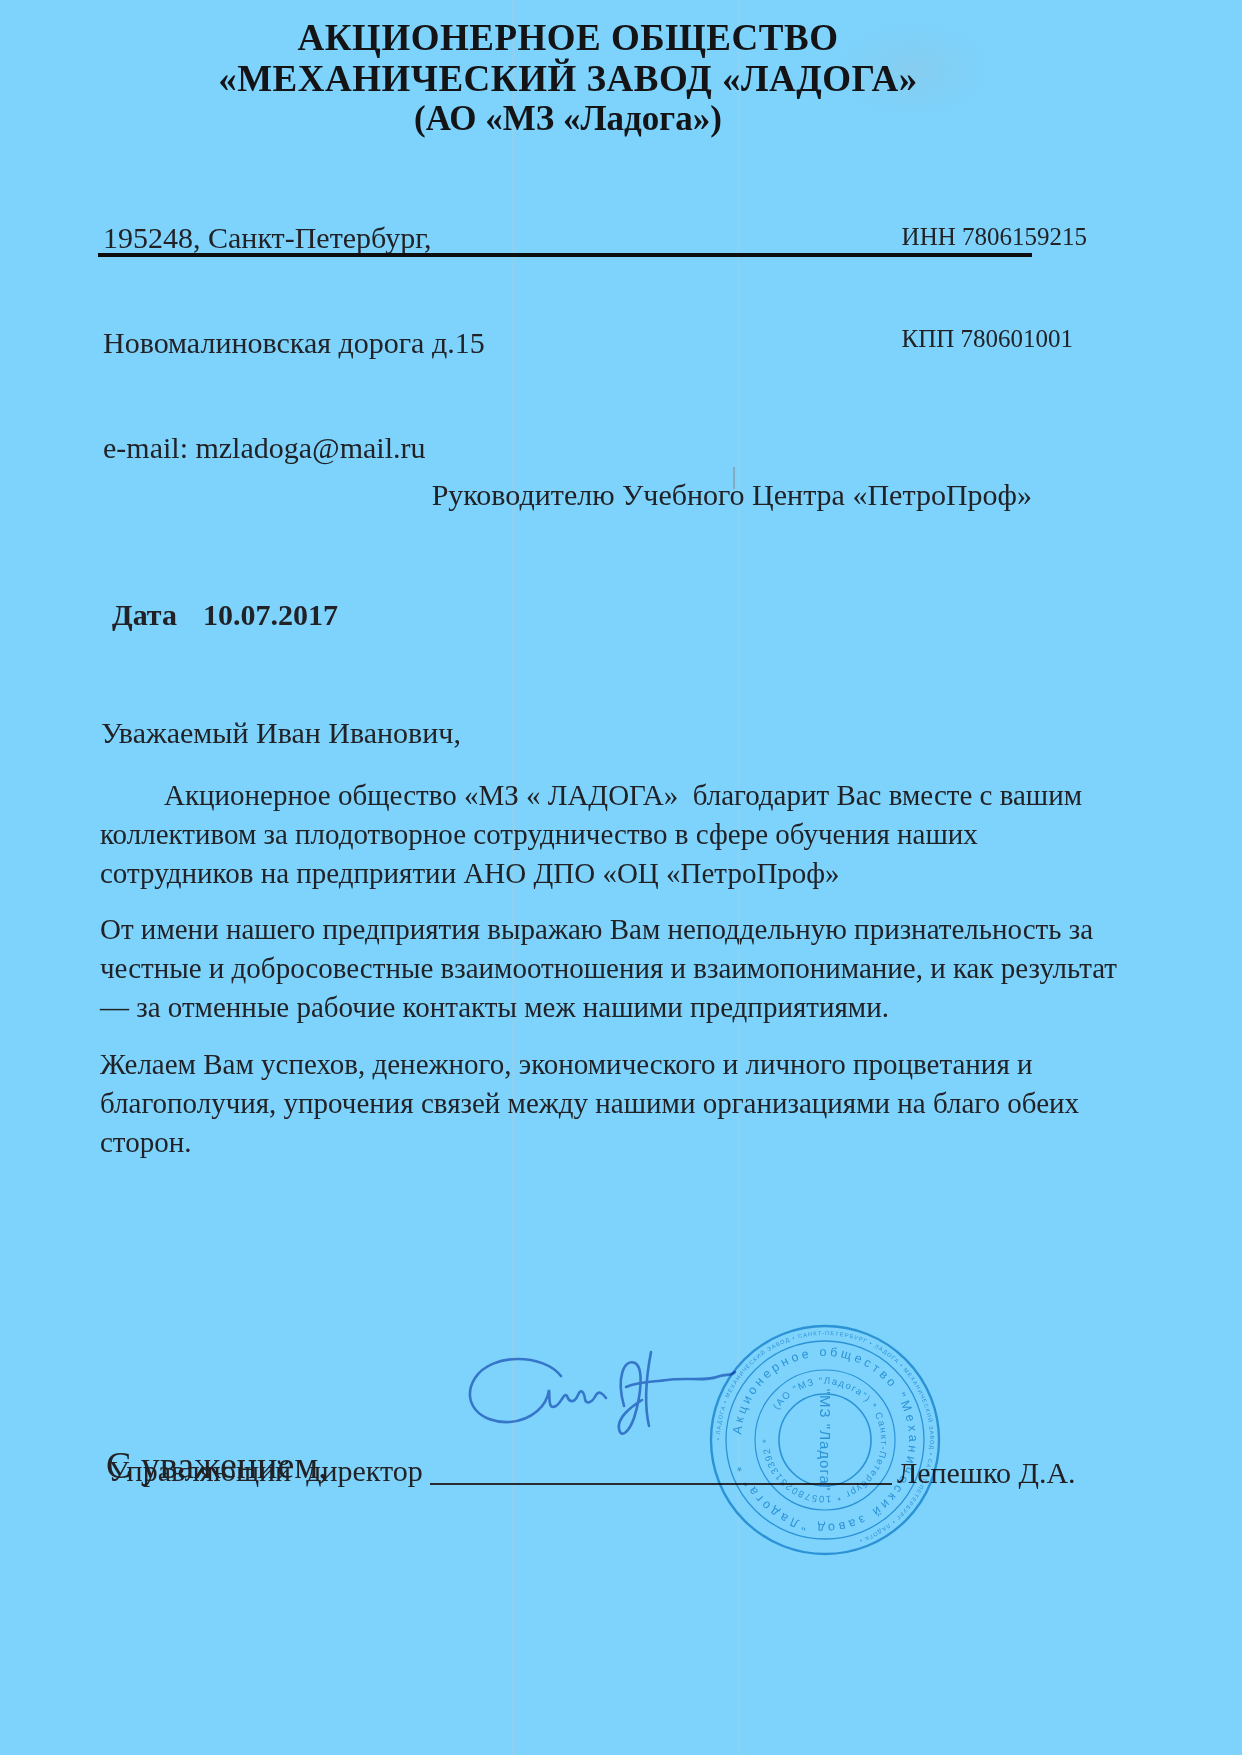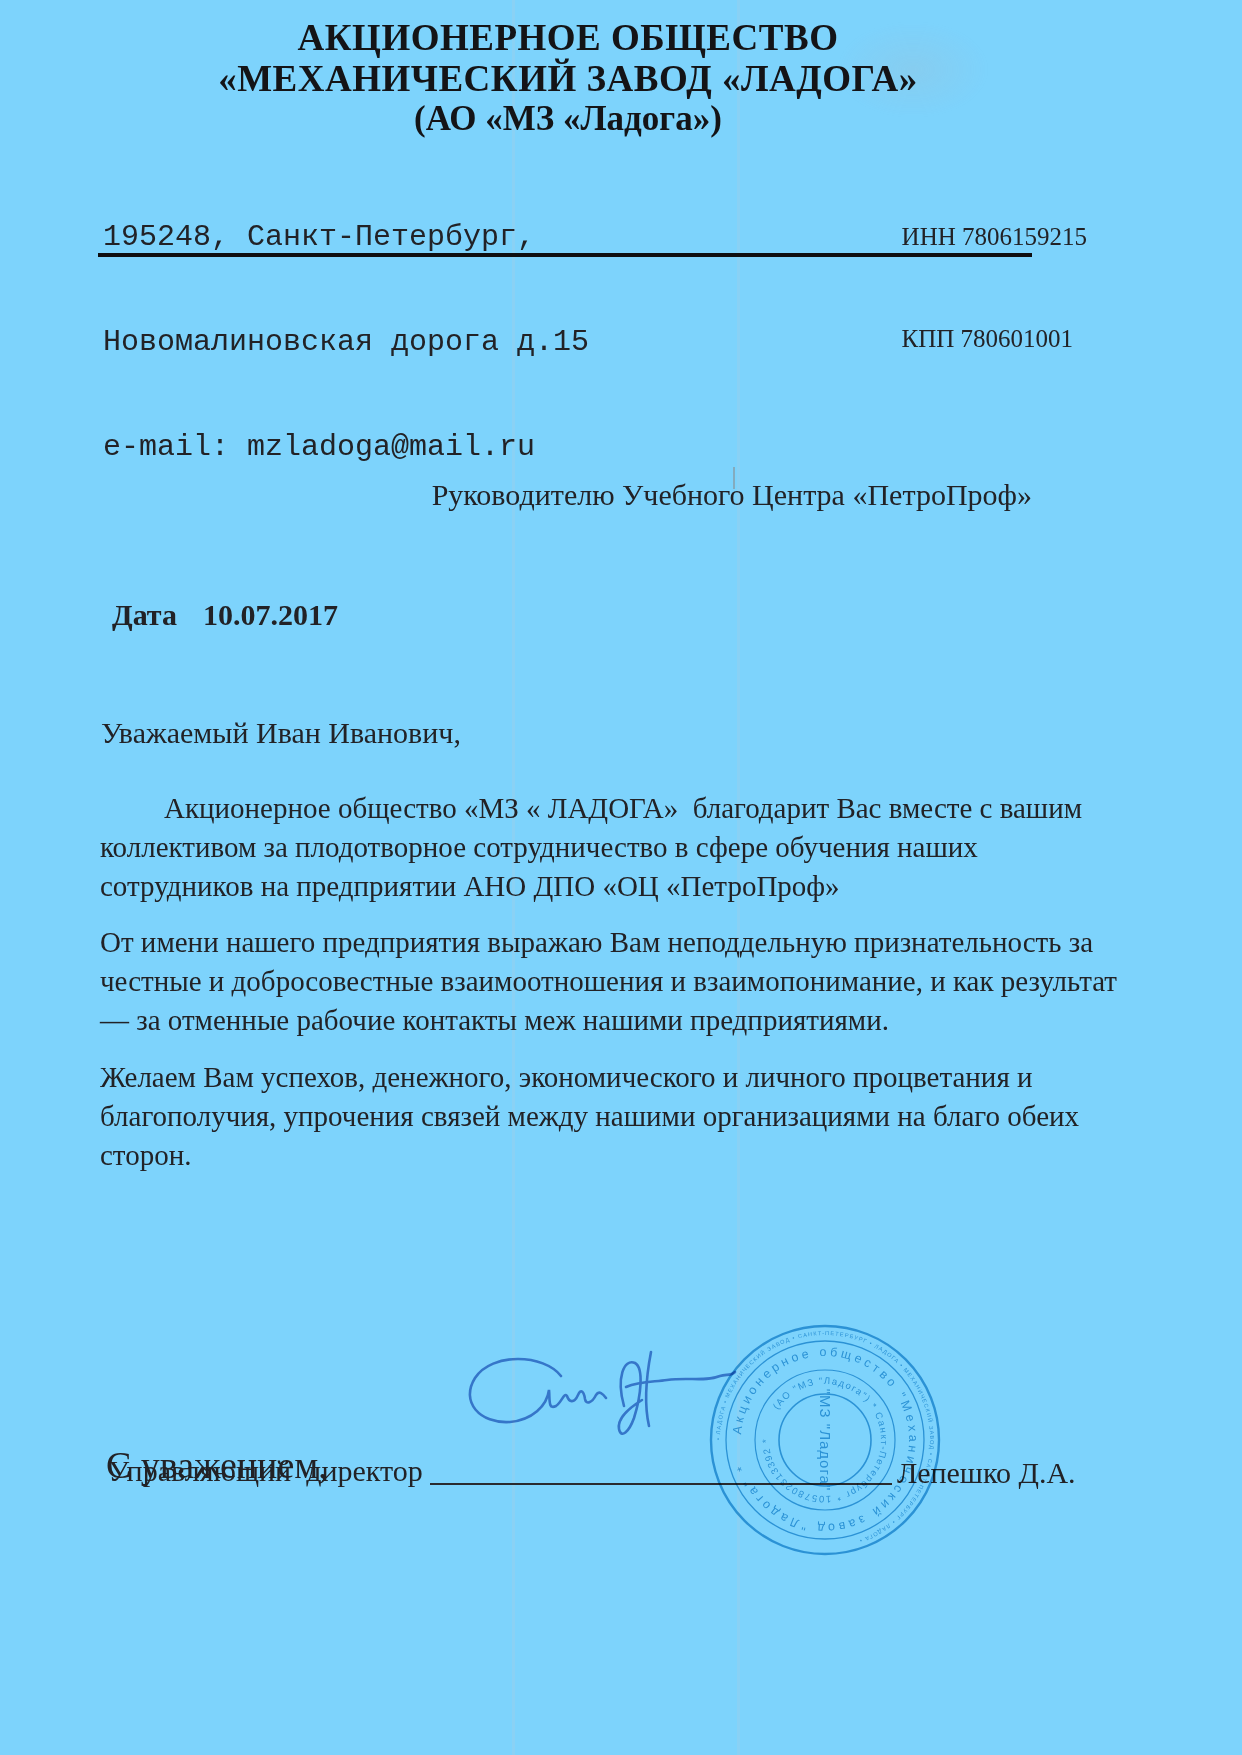--- a/index.html
+++ b/index.html
@@ -20,33 +20,33 @@
     background:radial-gradient(closest-side,rgba(180,180,188,.18),rgba(180,180,188,0));
     filter:blur(2px);pointer-events:none;}
   .tick-artifact{position:absolute;left:733px;top:467px;width:2px;height:22px;background:#8a8a8a;opacity:.55;}
 
   .org-header{position:absolute;left:40px;top:0;width:1056px;text-align:center;font-weight:bold;color:#141417;}
   .org-line{white-space:pre;}
   .org-line.l1{position:absolute;top:16px;left:0;width:100%;font-size:37px;letter-spacing:.5px;}
   .org-line.l2{position:absolute;top:57px;left:0;width:100%;font-size:37px;letter-spacing:.5px;}
   .org-line.l3{position:absolute;top:99px;left:0;width:100%;font-size:35px;}
 
-  .contact-left{position:absolute;left:103px;top:150px;font-size:30px;line-height:35px;white-space:pre;font-family:Liberation Mono, monospace;}
+  .contact-left{position:absolute;left:103px;top:150px;font-size:30px;line-height:35px;white-space:pre;}
   .contact-right{position:absolute;right:155px;top:152px;font-size:25px;line-height:34px;text-align:left;white-space:pre;}
 
   .rule{position:absolute;left:98px;top:253px;width:934px;height:4px;background:#0e0e10;}
 
   .addressee{position:absolute;right:210px;top:478px;font-size:30px;white-space:pre;margin-left:28px;}
 
   .date-line{position:absolute;left:112px;top:598px;font-size:30px;white-space:pre;font-weight:bold;}
   .date-line .date-value{margin-left:26px;}
 
   .salutation{position:absolute;left:101px;top:716px;font-size:30px;white-space:pre;}
 
-  .para{position:absolute;left:100px;font-size:29px;line-height:39px;white-space:pre;margin-top:13px;}
+  .para{position:absolute;left:100px;font-size:29px;line-height:39px;white-space:pre;}
   .para.p1{top:776px;text-indent:64px;}
   .para.p2{top:910px;}
   .para.p3{top:1045px;}
   .para.p4{top:1179px;}
 
   .closing{position:absolute;left:106px;top:1443px;font-size:38px;white-space:pre;}
   .position-title{position:absolute;left:108px;top:1454px;font-size:30px;white-space:pre;}
   .sig-line{position:absolute;left:430px;top:1483px;width:462px;height:0;border-top:2px solid #2a2a2e;}
   .signer-name{position:absolute;left:897px;top:1456px;font-size:30px;white-space:pre;}
 

